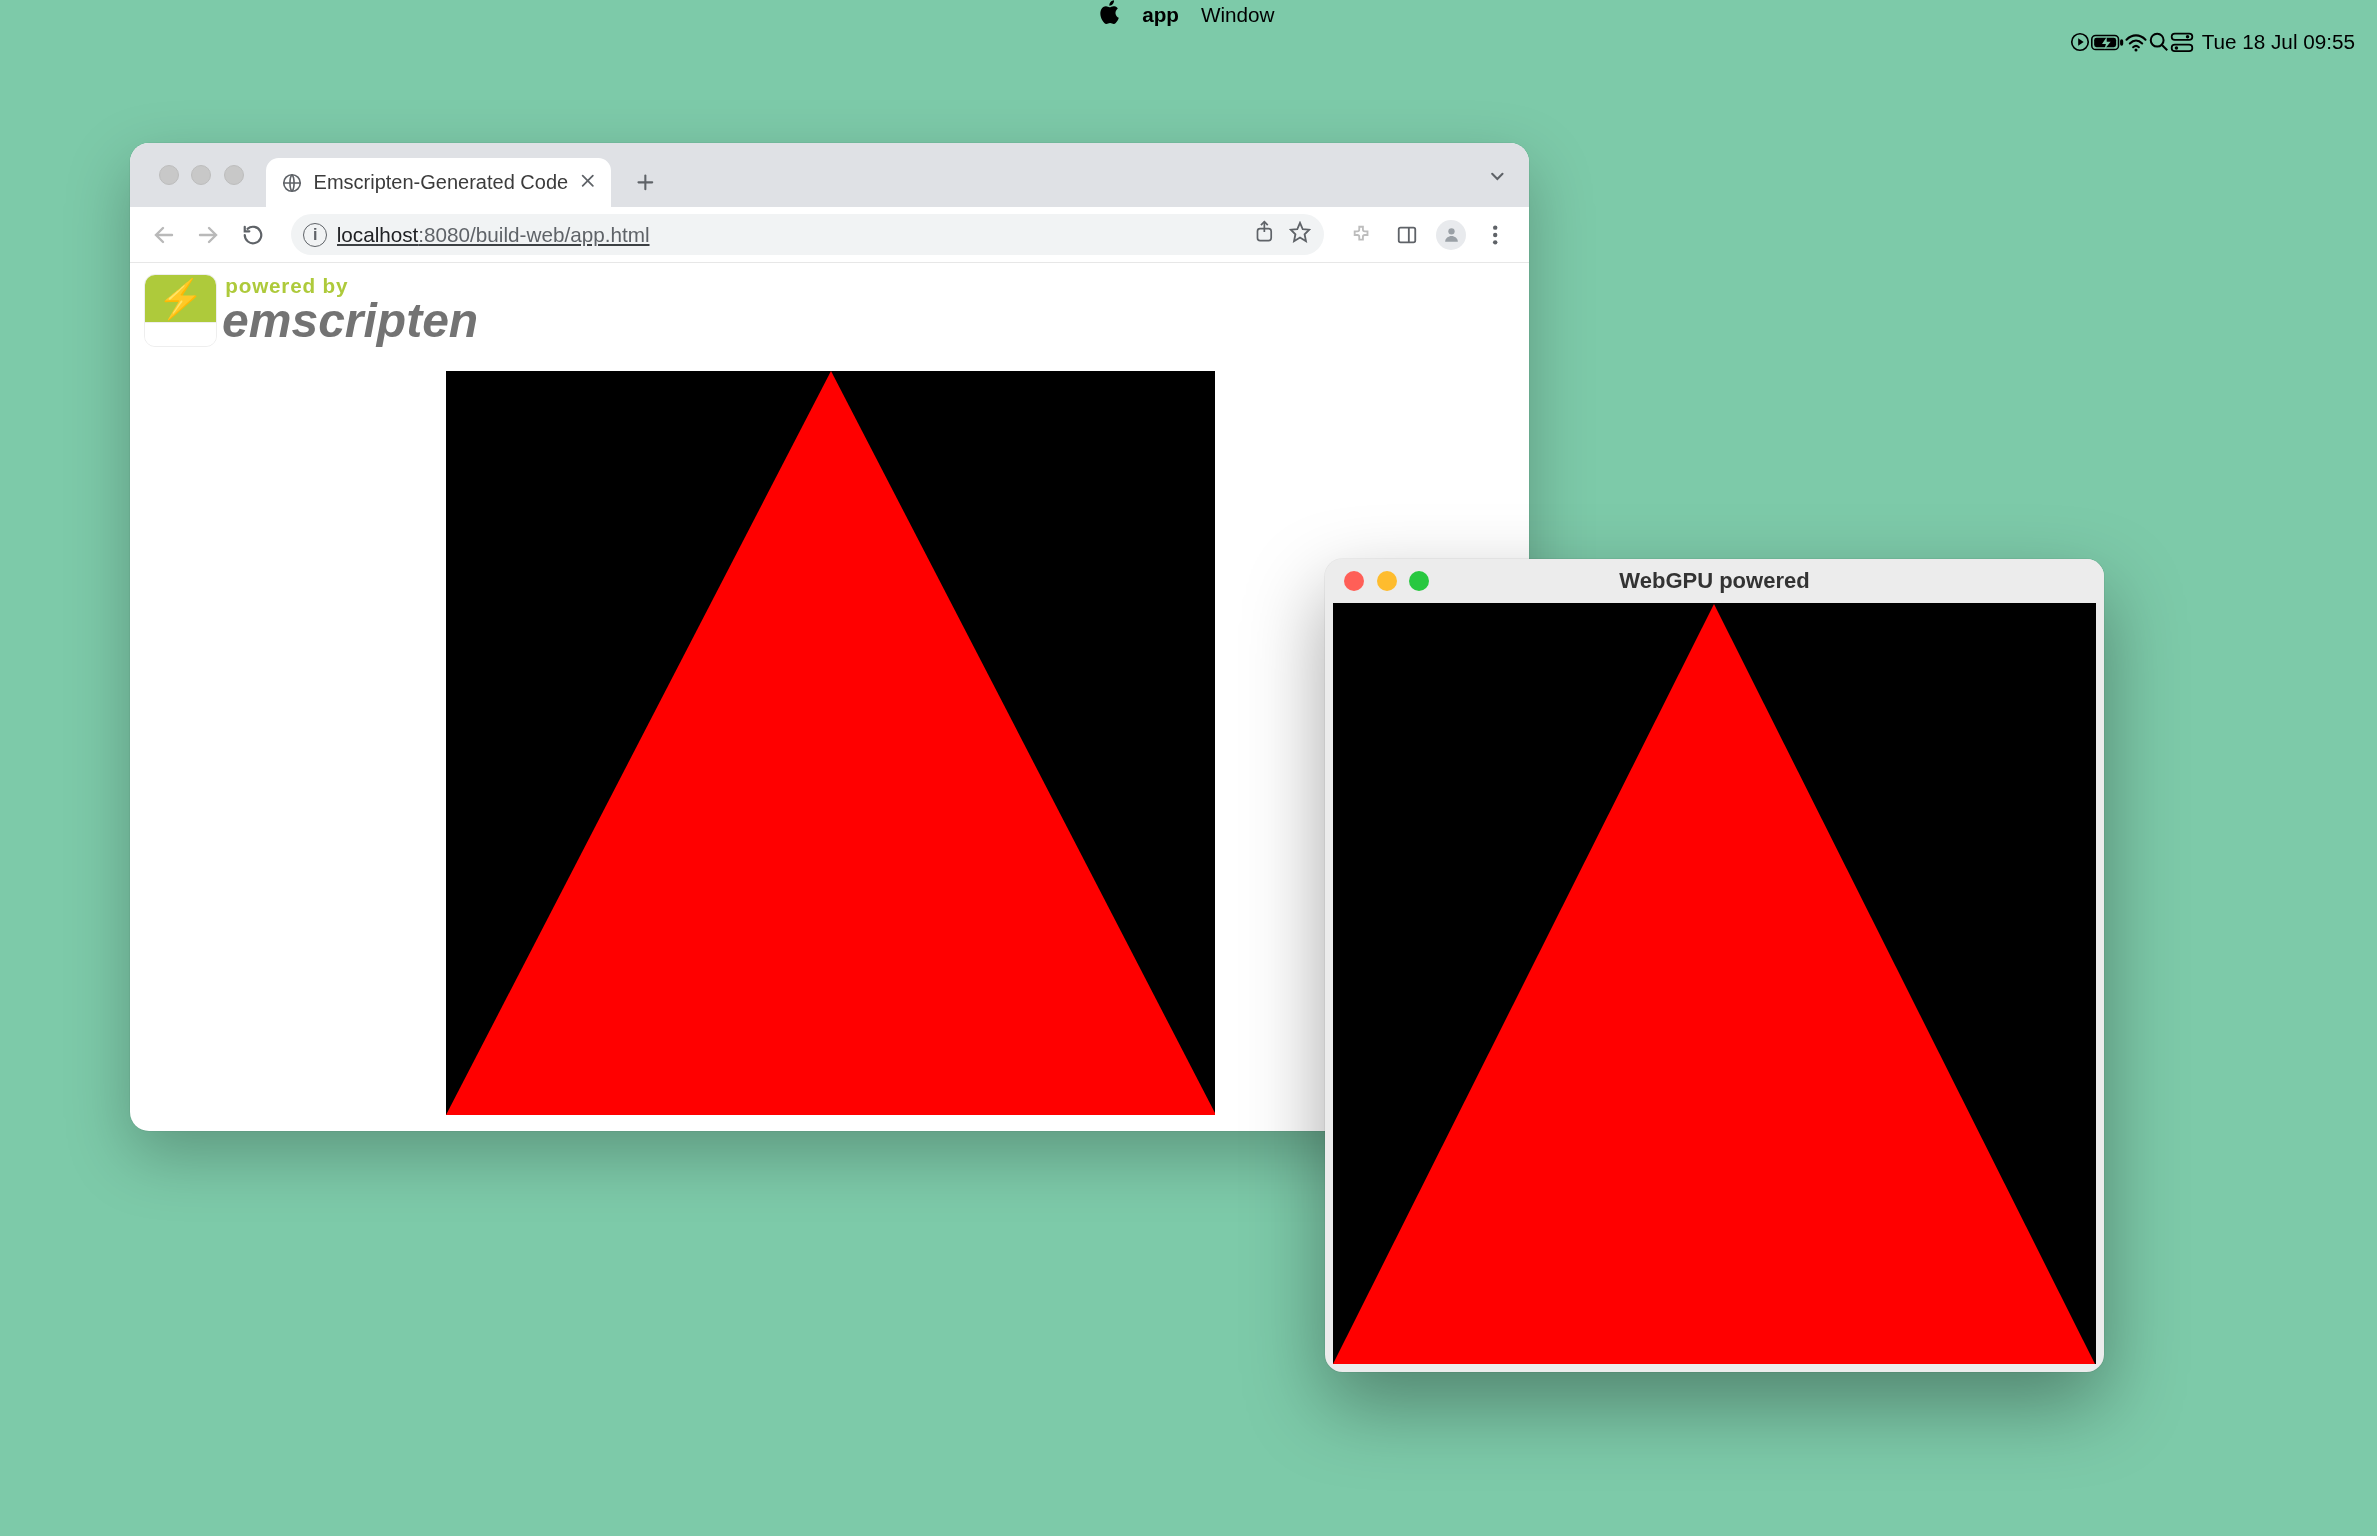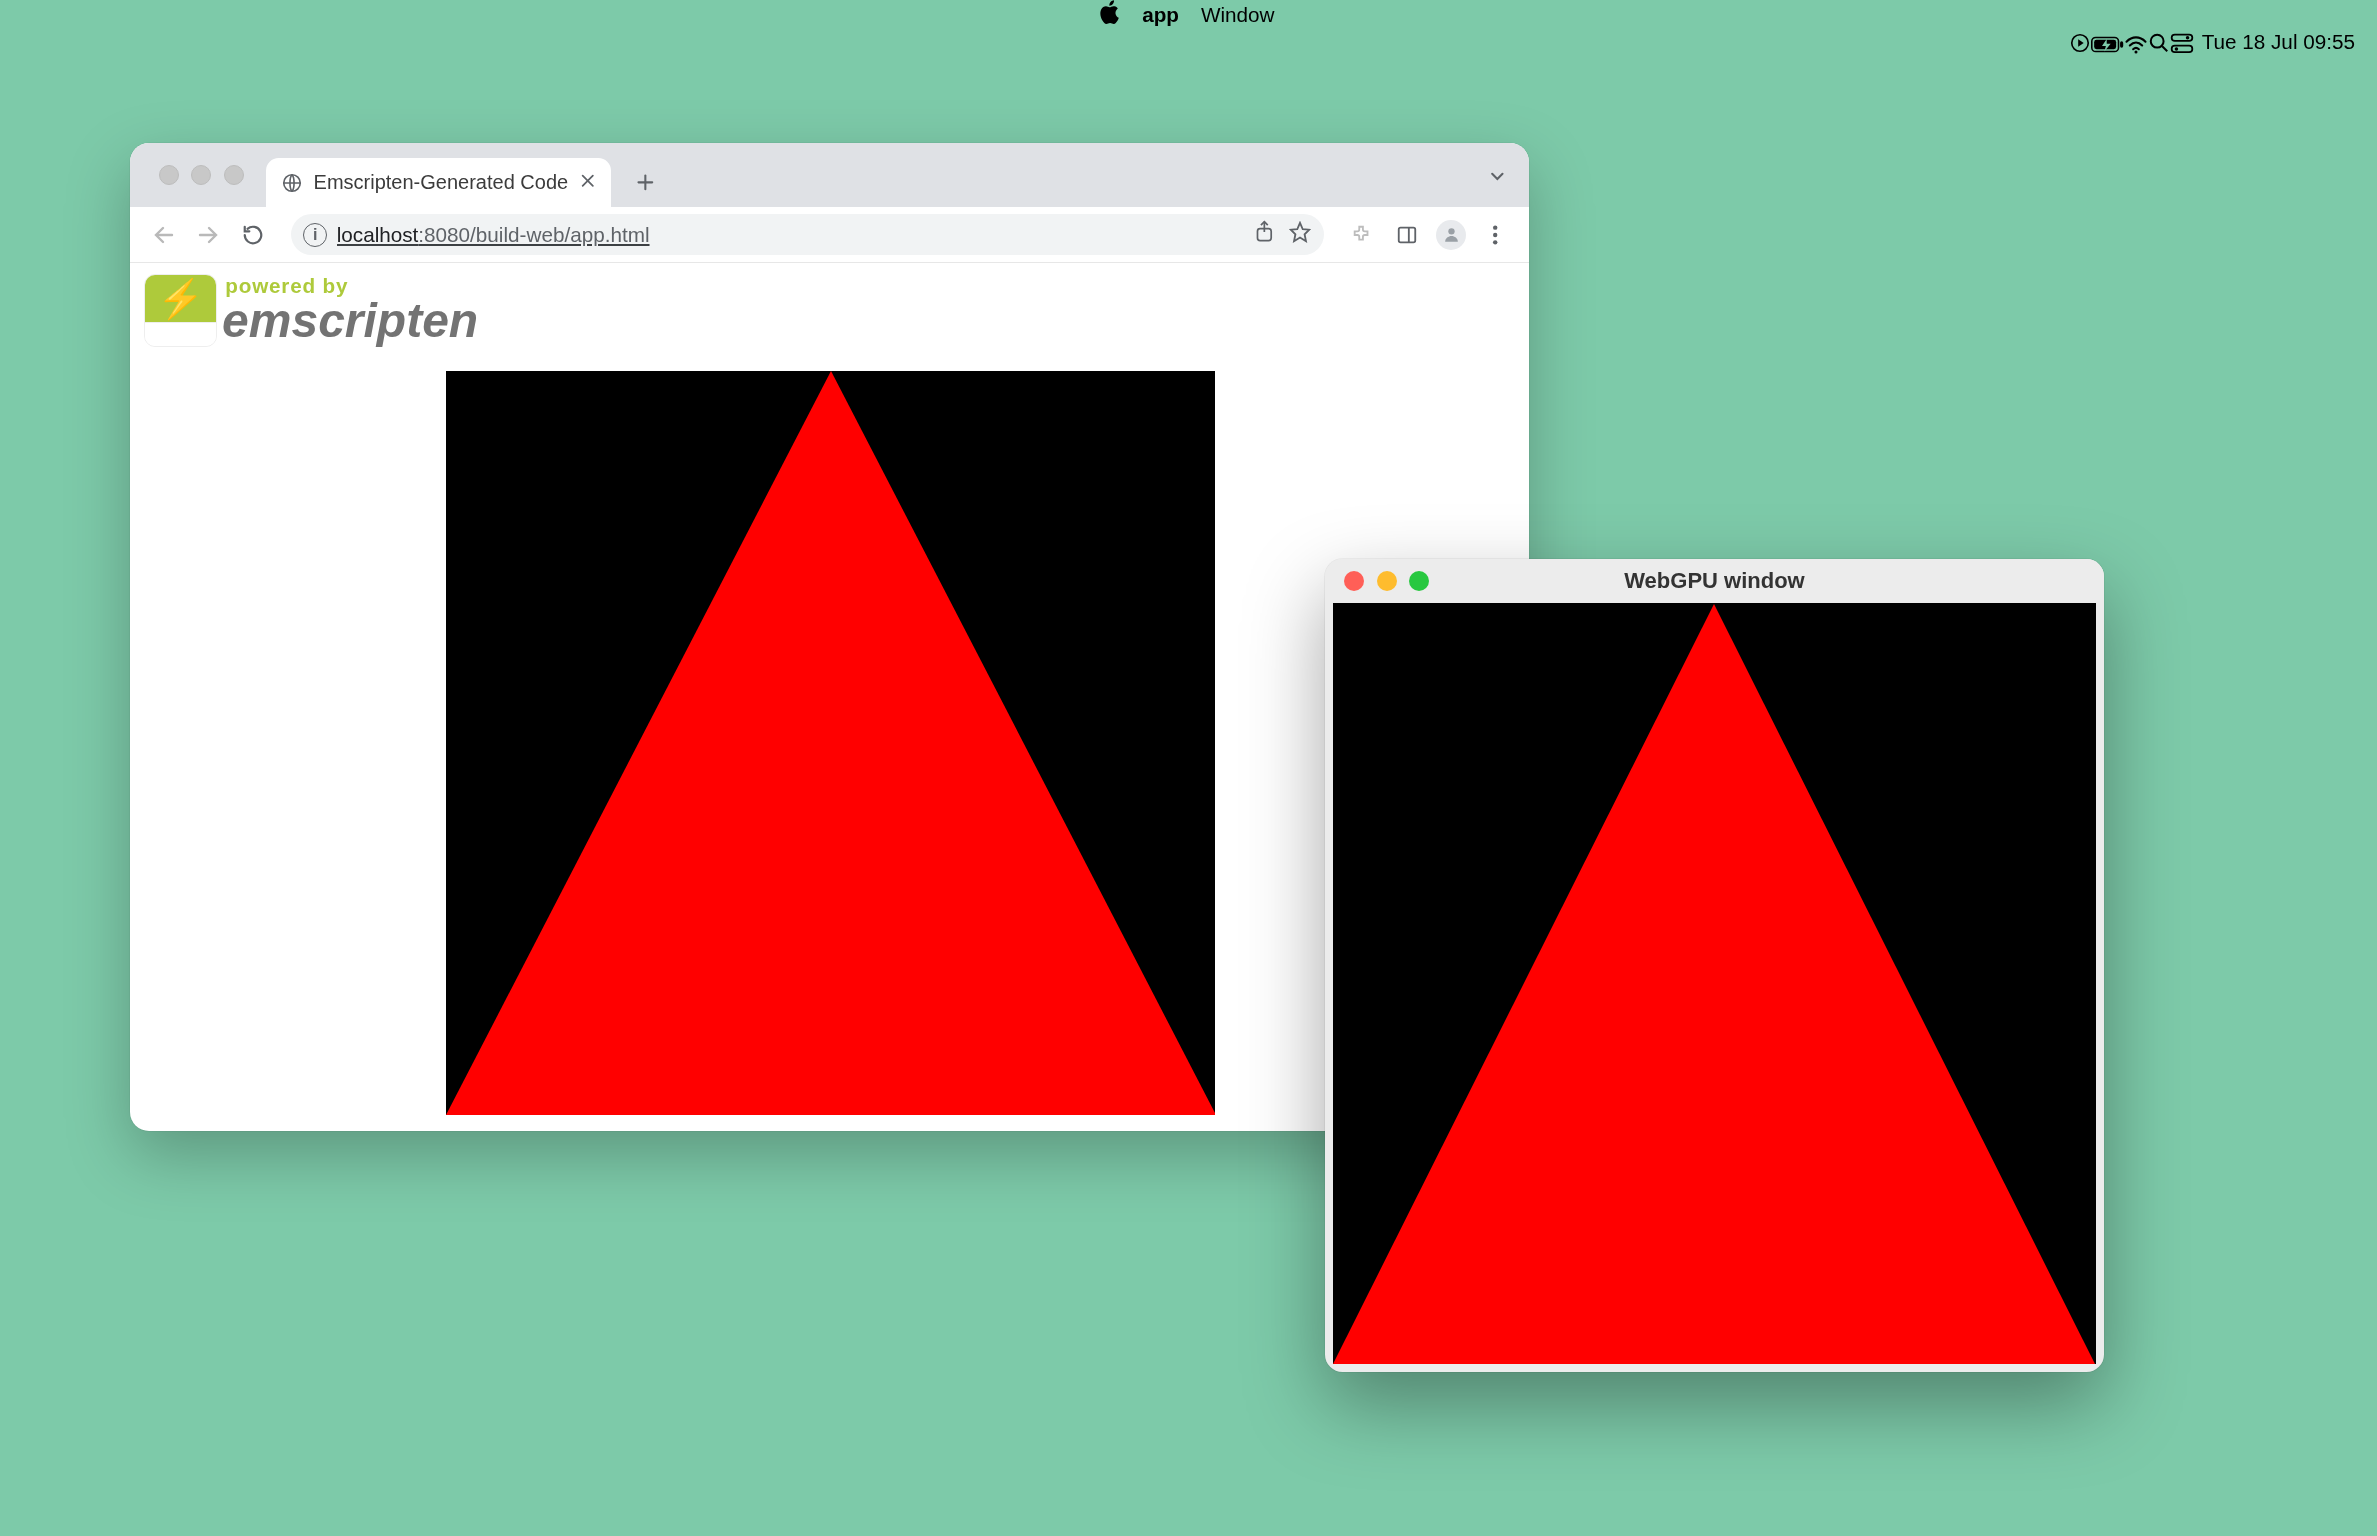--- a/index.html
+++ b/index.html
@@ -25,21 +25,21 @@
     display: flex;
     align-items: center;
     padding: 0 22px 0 19px;
     font-size: 20.7px;
     color: #000;
     flex-direction: column;
   }
   .menubar .left { display: flex; align-items: center; gap: 22px; }
   .menubar .left .apple { font-size: 24px; }
   .menubar .left .appname { font-weight: 700; }
-  .menubar .right { margin-left: auto; display: flex; align-items: flex-end; }
+  .menubar .right { margin-left: auto; display: flex; align-items: center; }
   .menubar .right .ic { display:flex; align-items:center; justify-content:center; }
   .menubar .right .ic svg { display:block; }
   .menubar .clock { margin-left: 8px; }
 
   
   .browser {
     position: absolute;
     left: 130px;
     top: 143px;
     width: 1399px;
@@ -400,19 +400,19 @@
   </div>
 </div>
 
 <div class="native">
   <div class="native-title">
     <div class="traffic2">
       <div class="d red"></div>
       <div class="d yel"></div>
       <div class="d grn"></div>
     </div>
-    <div class="title">WebGPU window</div>
+    <div class="title">WebGPU powered</div>
   </div>
   <div class="native-canvas">
     <div class="tri2"></div>
   </div>
 </div>
 
 
 </body></html>

